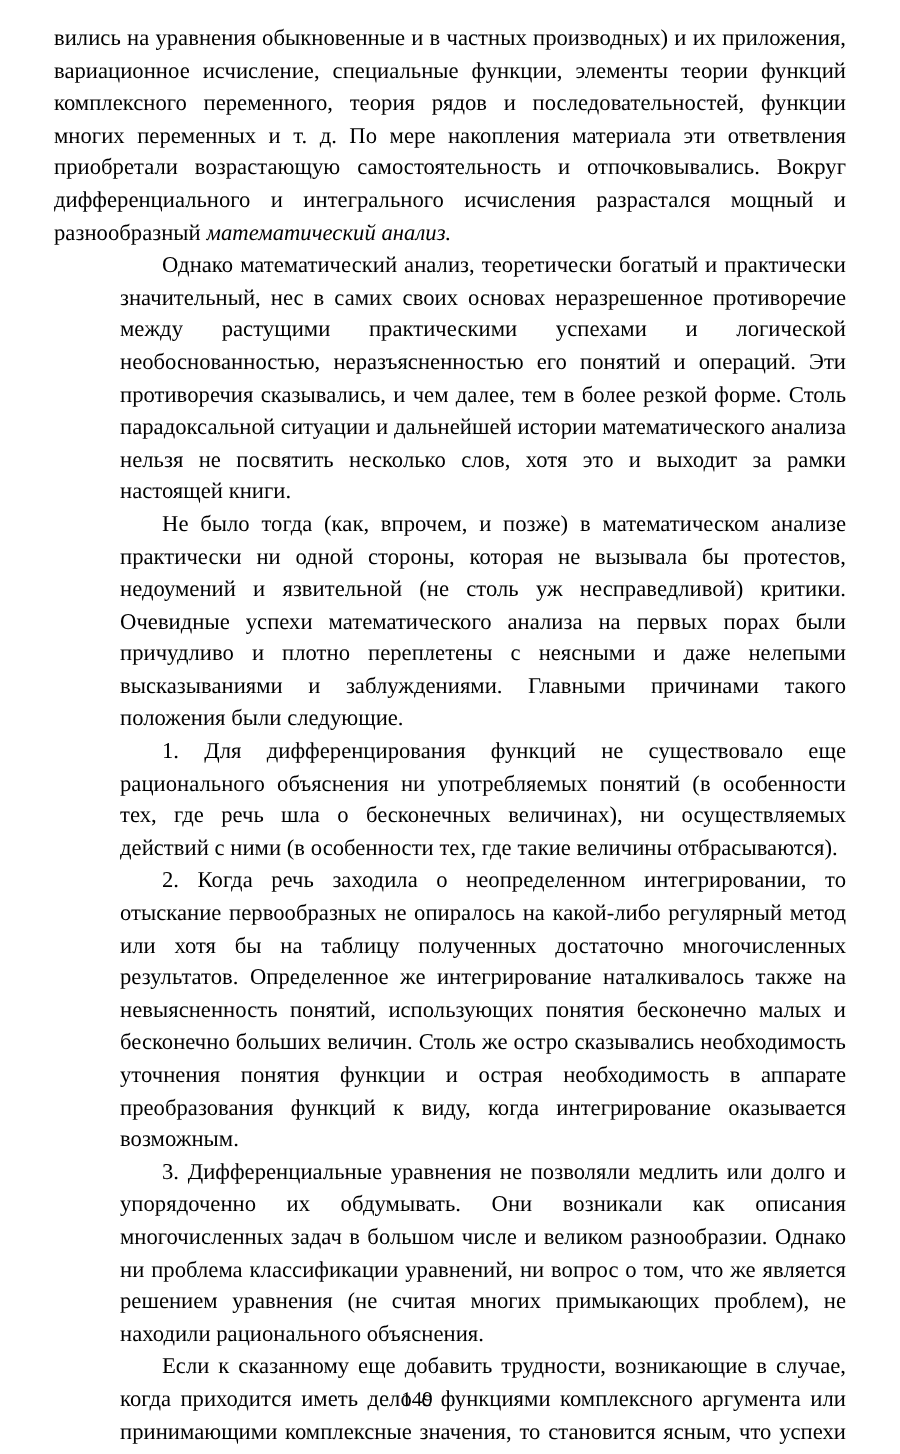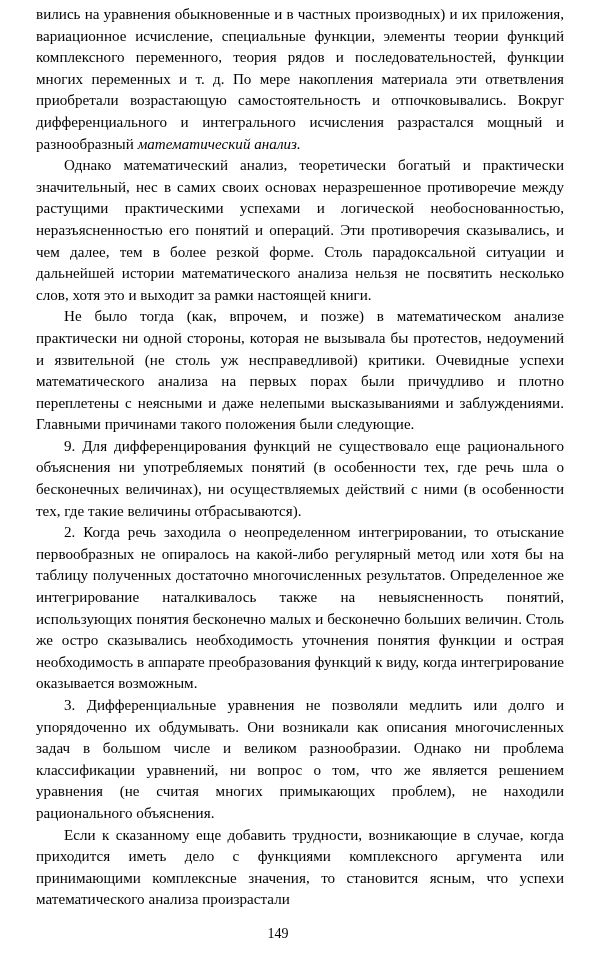--- a/index.html
+++ b/index.html
@@ -15,34 +15,35 @@
     position: relative;
     overflow: hidden;
   }
   .page {
     position: absolute;
     left: 0;
     top: 0;
     width: 600px;
     height: 969px;
     box-sizing: border-box;
-    padding: 4px 36px 0 36px;
+    padding: 16px 36px 0 36px;
   }
   .body-text {
     font-size: 15.1px;
     line-height: 21.6px;
     text-align: justify;
     text-justify: inter-word;
     letter-spacing: 0.02px;
   }
   .body-text p {
     margin: 0;
   }
   .body-text p.indent {
     text-indent: 28px;
+    margin-left: 44px;
   }
   .ital {
     font-style: italic;
   }
   .pagenum {
     position: absolute;
     left: 0;
     top: 926px;
     width: 556px;
     text-align: center;
@@ -51,19 +52,19 @@
   }
 </style>
 </head>
 <body>
 
 <div class="page">
   <div class="body-text">
     <p><span>вились на уравнения обыкновенные и в частных производных) и их приложения, вариационное исчисление, специальные функции, элементы теории функций комплексного переменного, теория рядов и последовательностей, функции многих переменных и т. д. По мере накопления материала эти ответвления приобретали возрастающую самостоятельность и отпочковывались. Вокруг дифференциального и интегрального исчисления разрастался мощный и разнообразный </span><span class="ital">математический анализ.</span></p>
     <p class="indent">Однако математический анализ, теоретически богатый и практически значительный, нес в самих своих основах неразрешенное противоречие между растущими практическими успехами и логической необоснованностью, неразъясненностью его понятий и операций. Эти противоречия сказывались, и чем далее, тем в более резкой форме. Столь парадоксальной ситуации и дальнейшей истории математического анализа нельзя не посвятить несколько слов, хотя это и выходит за рамки настоящей книги.</p>
     <p class="indent">Не было тогда (как, впрочем, и позже) в математическом анализе практически ни одной стороны, которая не вызывала бы протестов, недоумений и язвительной (не столь уж несправедливой) критики. Очевидные успехи математического анализа на первых порах были причудливо и плотно переплетены с неясными и даже нелепыми высказываниями и заблуждениями. Главными причинами такого положения были следующие.</p>
-    <p class="indent">9. Для дифференцирования функций не существовало еще рационального объяснения ни употребляемых понятий (в особенности тех, где речь шла о бесконечных величинах), ни осуществляемых действий с ними (в особенности тех, где такие величины отбрасываются).</p>
+    <p class="indent">1. Для дифференцирования функций не существовало еще рационального объяснения ни употребляемых понятий (в особенности тех, где речь шла о бесконечных величинах), ни осуществляемых действий с ними (в особенности тех, где такие величины отбрасываются).</p>
     <p class="indent">2. Когда речь заходила о неопределенном интегрировании, то отыскание первообразных не опиралось на какой-либо регулярный метод или хотя бы на таблицу полученных достаточно многочисленных результатов. Определенное же интегрирование наталкивалось также на невыясненность понятий, использующих понятия бесконечно малых и бесконечно больших величин. Столь же остро сказывались необходимость уточнения понятия функции и острая необходимость в аппарате преобразования функций к виду, когда интегрирование оказывается возможным.</p>
     <p class="indent">3. Дифференциальные уравнения не позволяли медлить или долго и упорядоченно их обдумывать. Они возникали как описания многочисленных задач в большом числе и великом разнообразии. Однако ни проблема классификации уравнений, ни вопрос о том, что же является решением уравнения (не считая многих примыкающих проблем), не находили рационального объяснения.</p>
     <p class="indent">Если к сказанному еще добавить трудности, возникающие в случае, когда приходится иметь дело с функциями комплексного аргумента или принимающими комплексные значения, то становится ясным, что успехи математического анализа произрастали</p>
   </div>
   <div class="pagenum">149</div>
 </div>
 
 </body></html>

